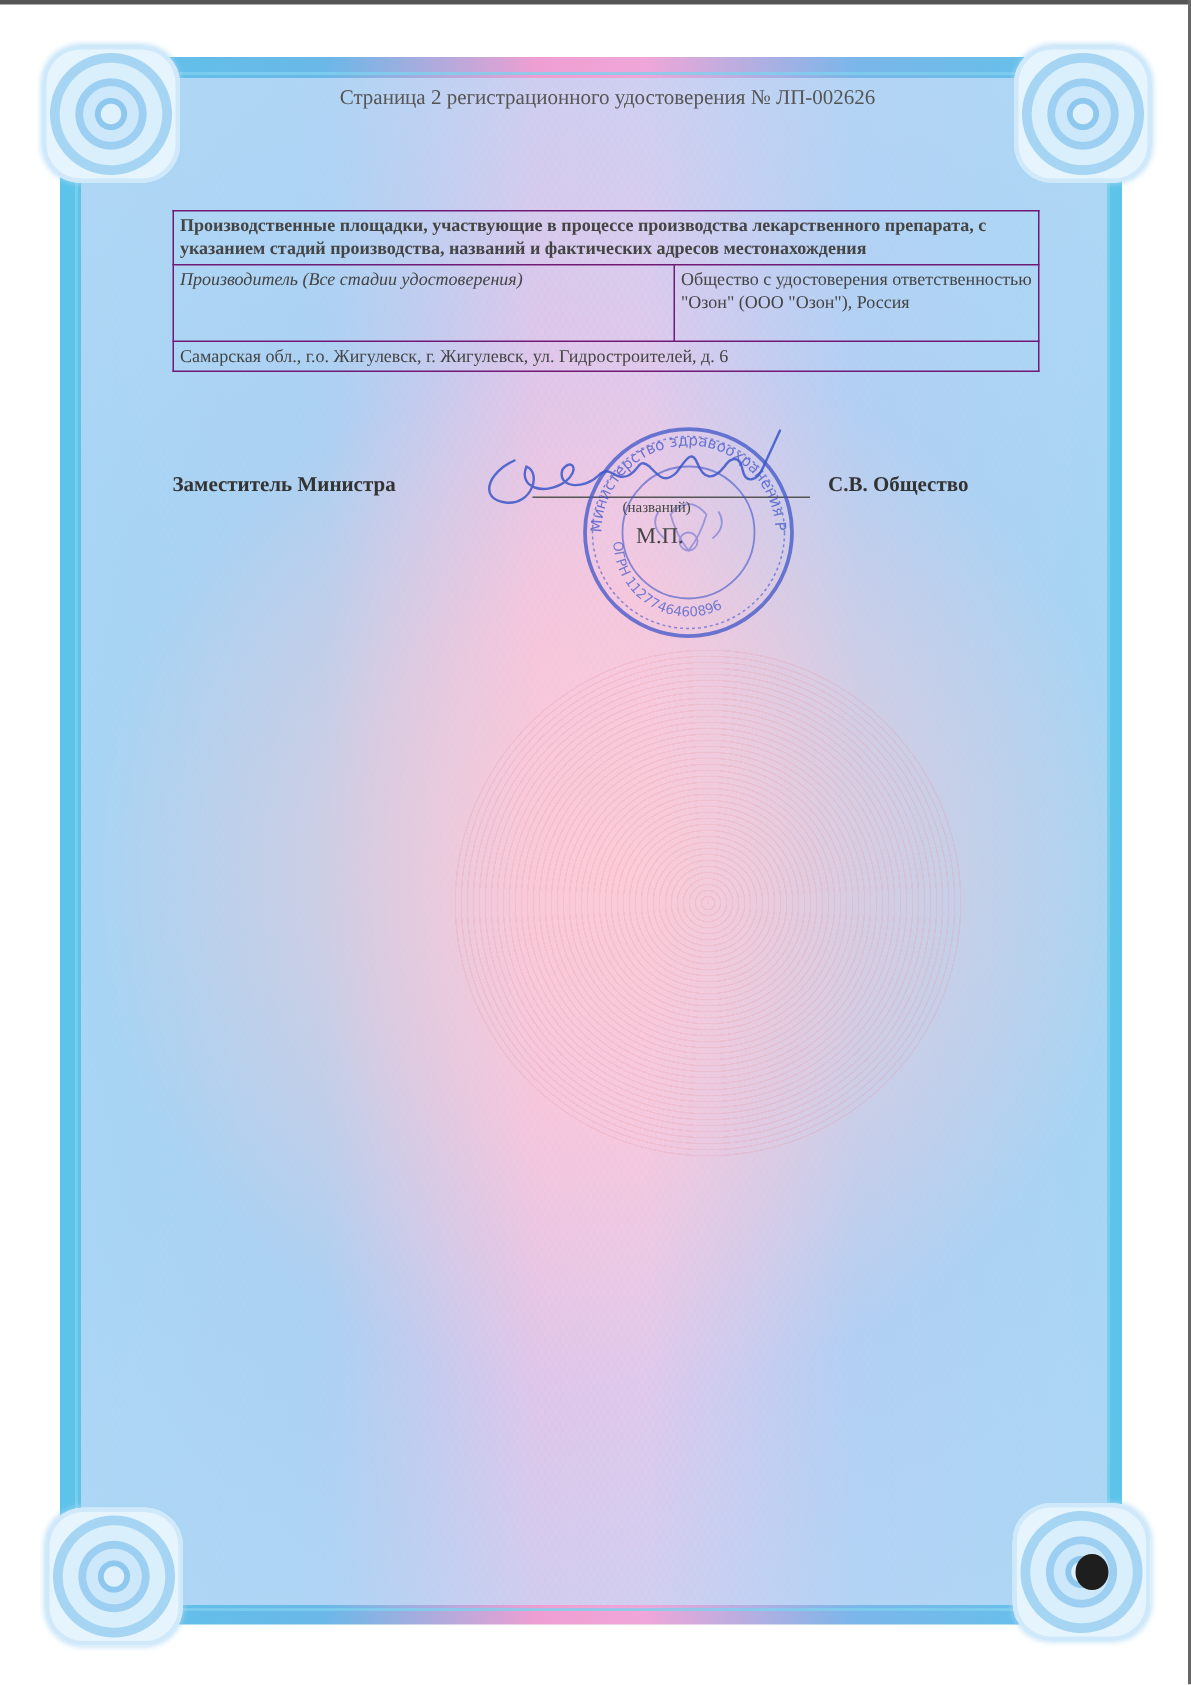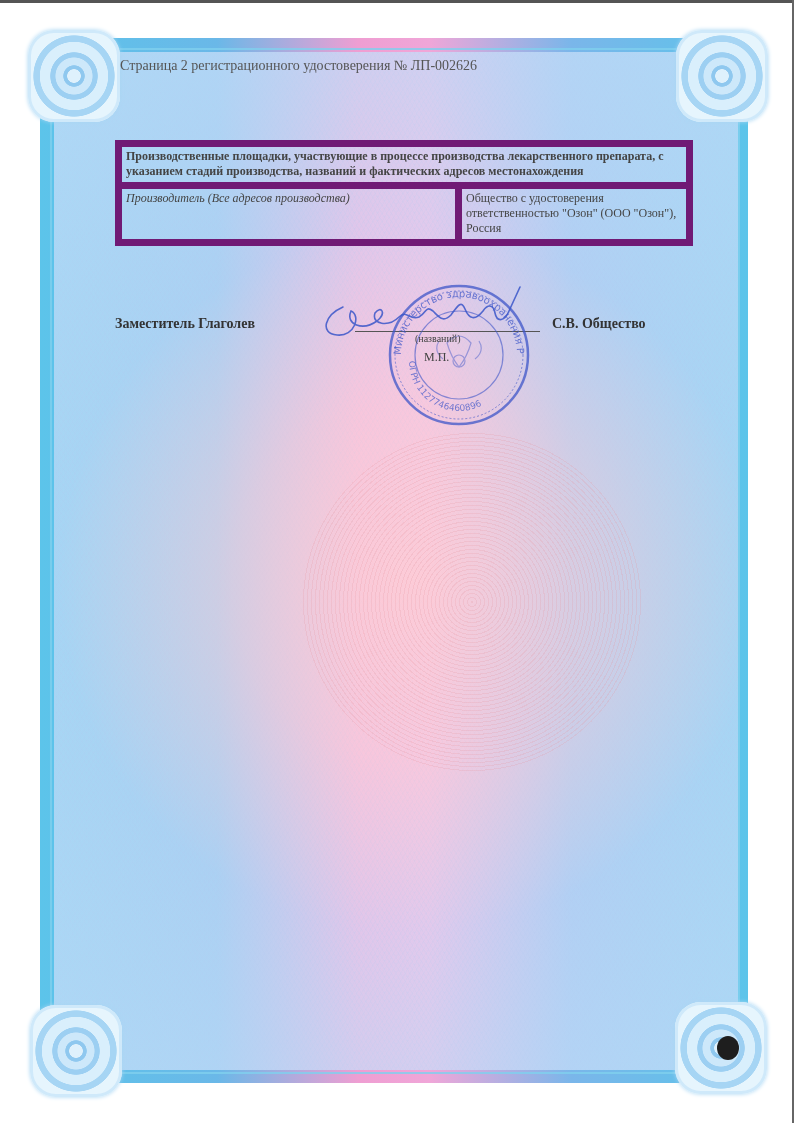--- a/index.html
+++ b/index.html
@@ -48,46 +48,46 @@
     }
     .rosette.tl { left: 28px; top: 30px; }
     .rosette.tr { left: 676px; top: 30px; }
     .rosette.bl { left: 30px; top: 1005px; }
     .rosette.br { left: 675px; top: 1002px; }
     .punch-hole {
       position: absolute; left: 717px; top: 1036px; width: 22px; height: 24px; border-radius: 50%;
       background: #1e1e1e;
     }
     .page-header {
-      position: absolute; left: 120px; top: 58px; width: 570px; 
+      position: absolute; left: 120px; top: 58px; width: 570px; text-align: center;
       font-size: 14px; color: #555;
     }
     table.sites {
       position: absolute; left: 115px; top: 140px; width: 578px;
       border-collapse: collapse; font-size: 12px; line-height: 15px; color: #444;
     }
     table.sites td {
-      border: 7px solid #701a75; padding: 2px 4px; vertical-align: top;
+      border: 1px solid #701a75; padding: 2px 4px; vertical-align: top;
     }
     table.sites td.head { font-weight: bold; padding-bottom: 3px; }
     table.sites td.role { font-style: italic; width: 325px; height: 46px; }
     .signatory-title {
       position: absolute; left: 115px; top: 316px; font-size: 14px; font-weight: bold; color: #333;
     }
     .signatory-name {
       position: absolute; left: 552px; top: 316px; font-size: 14px; font-weight: bold; color: #333;
     }
     .sign-line {
       position: absolute; left: 355px; top: 331px; width: 185px; height: 1px; background: #555;
     }
     .sign-caption {
       position: absolute; left: 415px; top: 333px; font-size: 10px; color: #444;
     }
     .mp-label {
-      position: absolute; left: 424px; top: 350px; font-size: 12px; color: #444;
+      position: absolute; left: 424px; top: 350px; font-size: 15px; color: #444;
     }
     .stamp {
       position: absolute; left: 387px; top: 283px; width: 145px; height: 145px;
     }
     .signature {
       position: absolute; left: 315px; top: 285px; width: 225px; height: 60px;
     }
   </style>
 </head>
 <body>
@@ -108,27 +108,30 @@
 <div class="punch-hole"></div>
 
 <div class="page-header">Страница 2 регистрационного удостоверения № ЛП-002626</div>
 
 <table class="sites">
   <tbody>
       <tr>
     <td class="head" colspan="2">Производственные площадки, участвующие в процессе производства лекарственного препарата, с указанием стадий производства, названий и фактических адресов местонахождения</td>
   </tr>
   <tr>
-    <td class="role">Производитель (Все адресов производства)</td>
+    <td class="role">Производитель (Все стадии удостоверения)</td>
     <td>Общество с удостоверения ответственностью "Озон" (ООО "Озон"), Россия</td>
+  </tr>
+  <tr>
+    <td colspan="2">Самарская обл., г.о. Жигулевск, г. Жигулевск, ул. Гидростроителей, д. 6</td>
   </tr>
 </tbody>
   </table>
 
-<div class="signatory-title">Заместитель Глаголев</div>
+<div class="signatory-title">Заместитель Министра</div>
 <div class="signatory-name">С.В. Общество</div>
 <div class="sign-line"></div>
 
 <svg class="stamp" viewBox="0 0 145 145">
   <defs>
     <path id="stampArcTop" d="M 14 72 A 58 58 0 1 1 130 72"></path>
     <path id="stampArcBottom" d="M 22 78 A 50 50 0 0 0 122 78"></path>
   </defs>
   <circle cx="72" cy="72" r="69" fill="none" stroke="#3d55c8" stroke-width="2.5" opacity=".75"></circle>
   <circle cx="72" cy="72" r="64" fill="none" stroke="#3d55c8" stroke-width="1" opacity=".6" stroke-dasharray="2 2"></circle>

